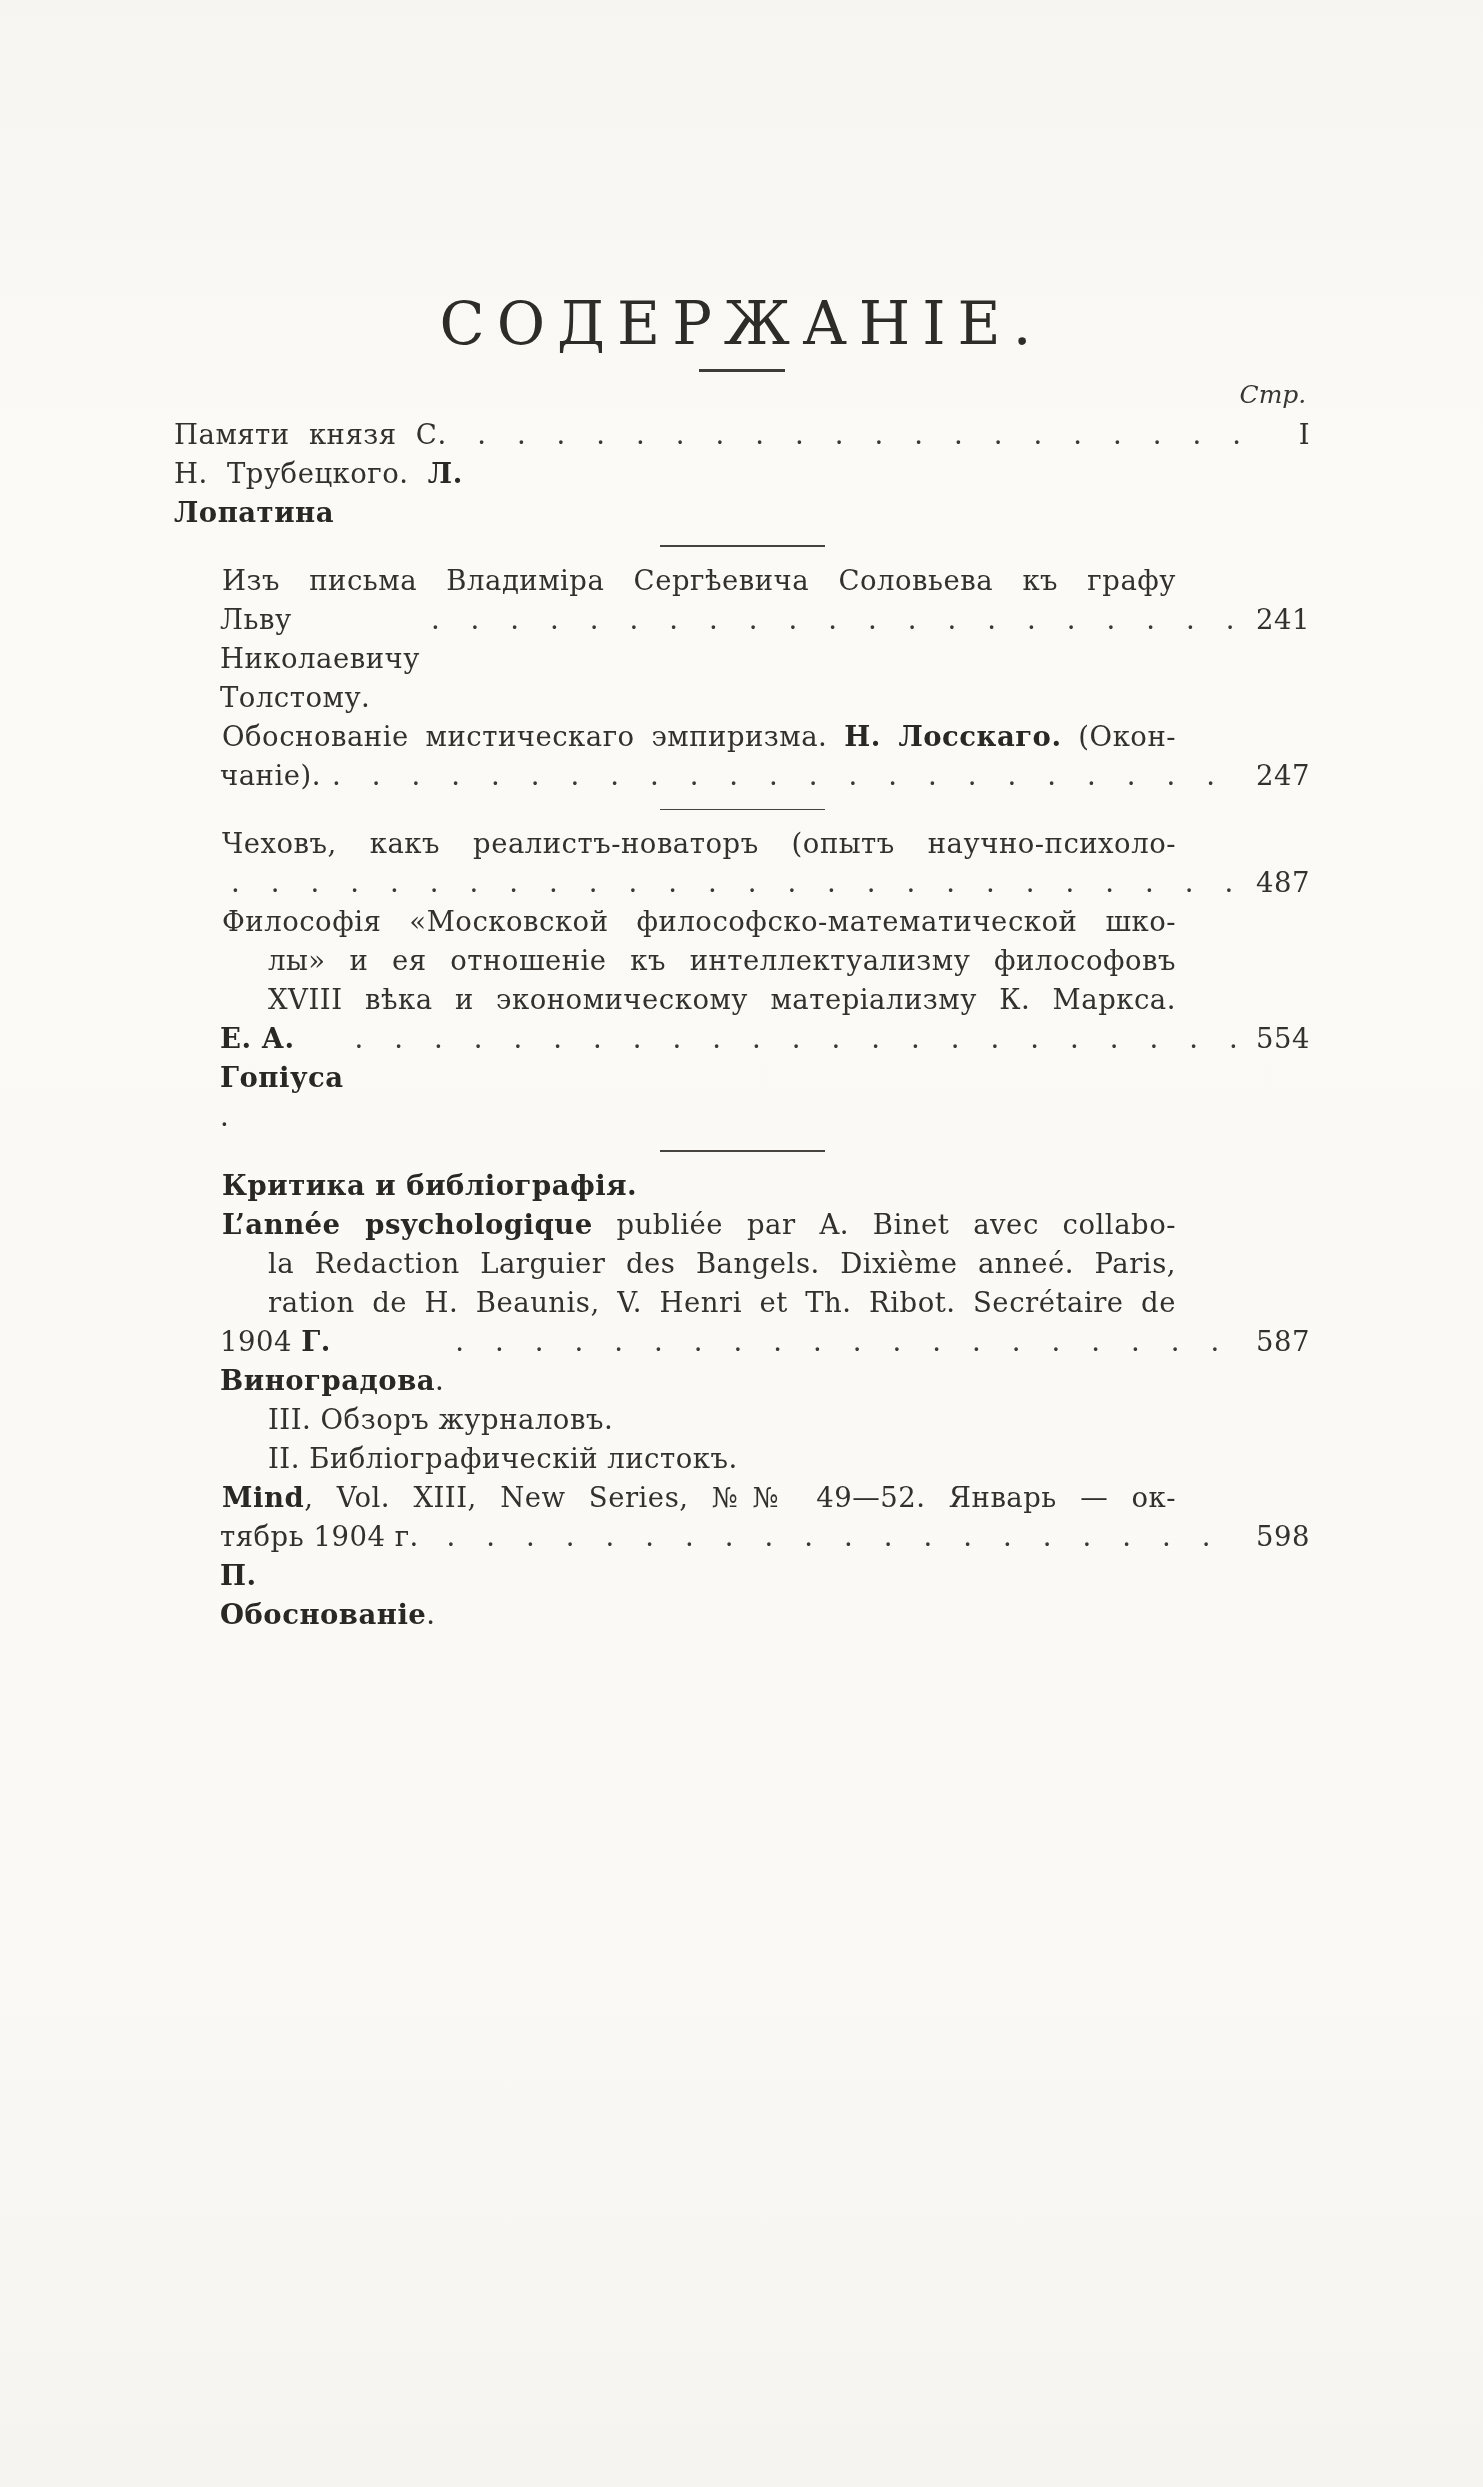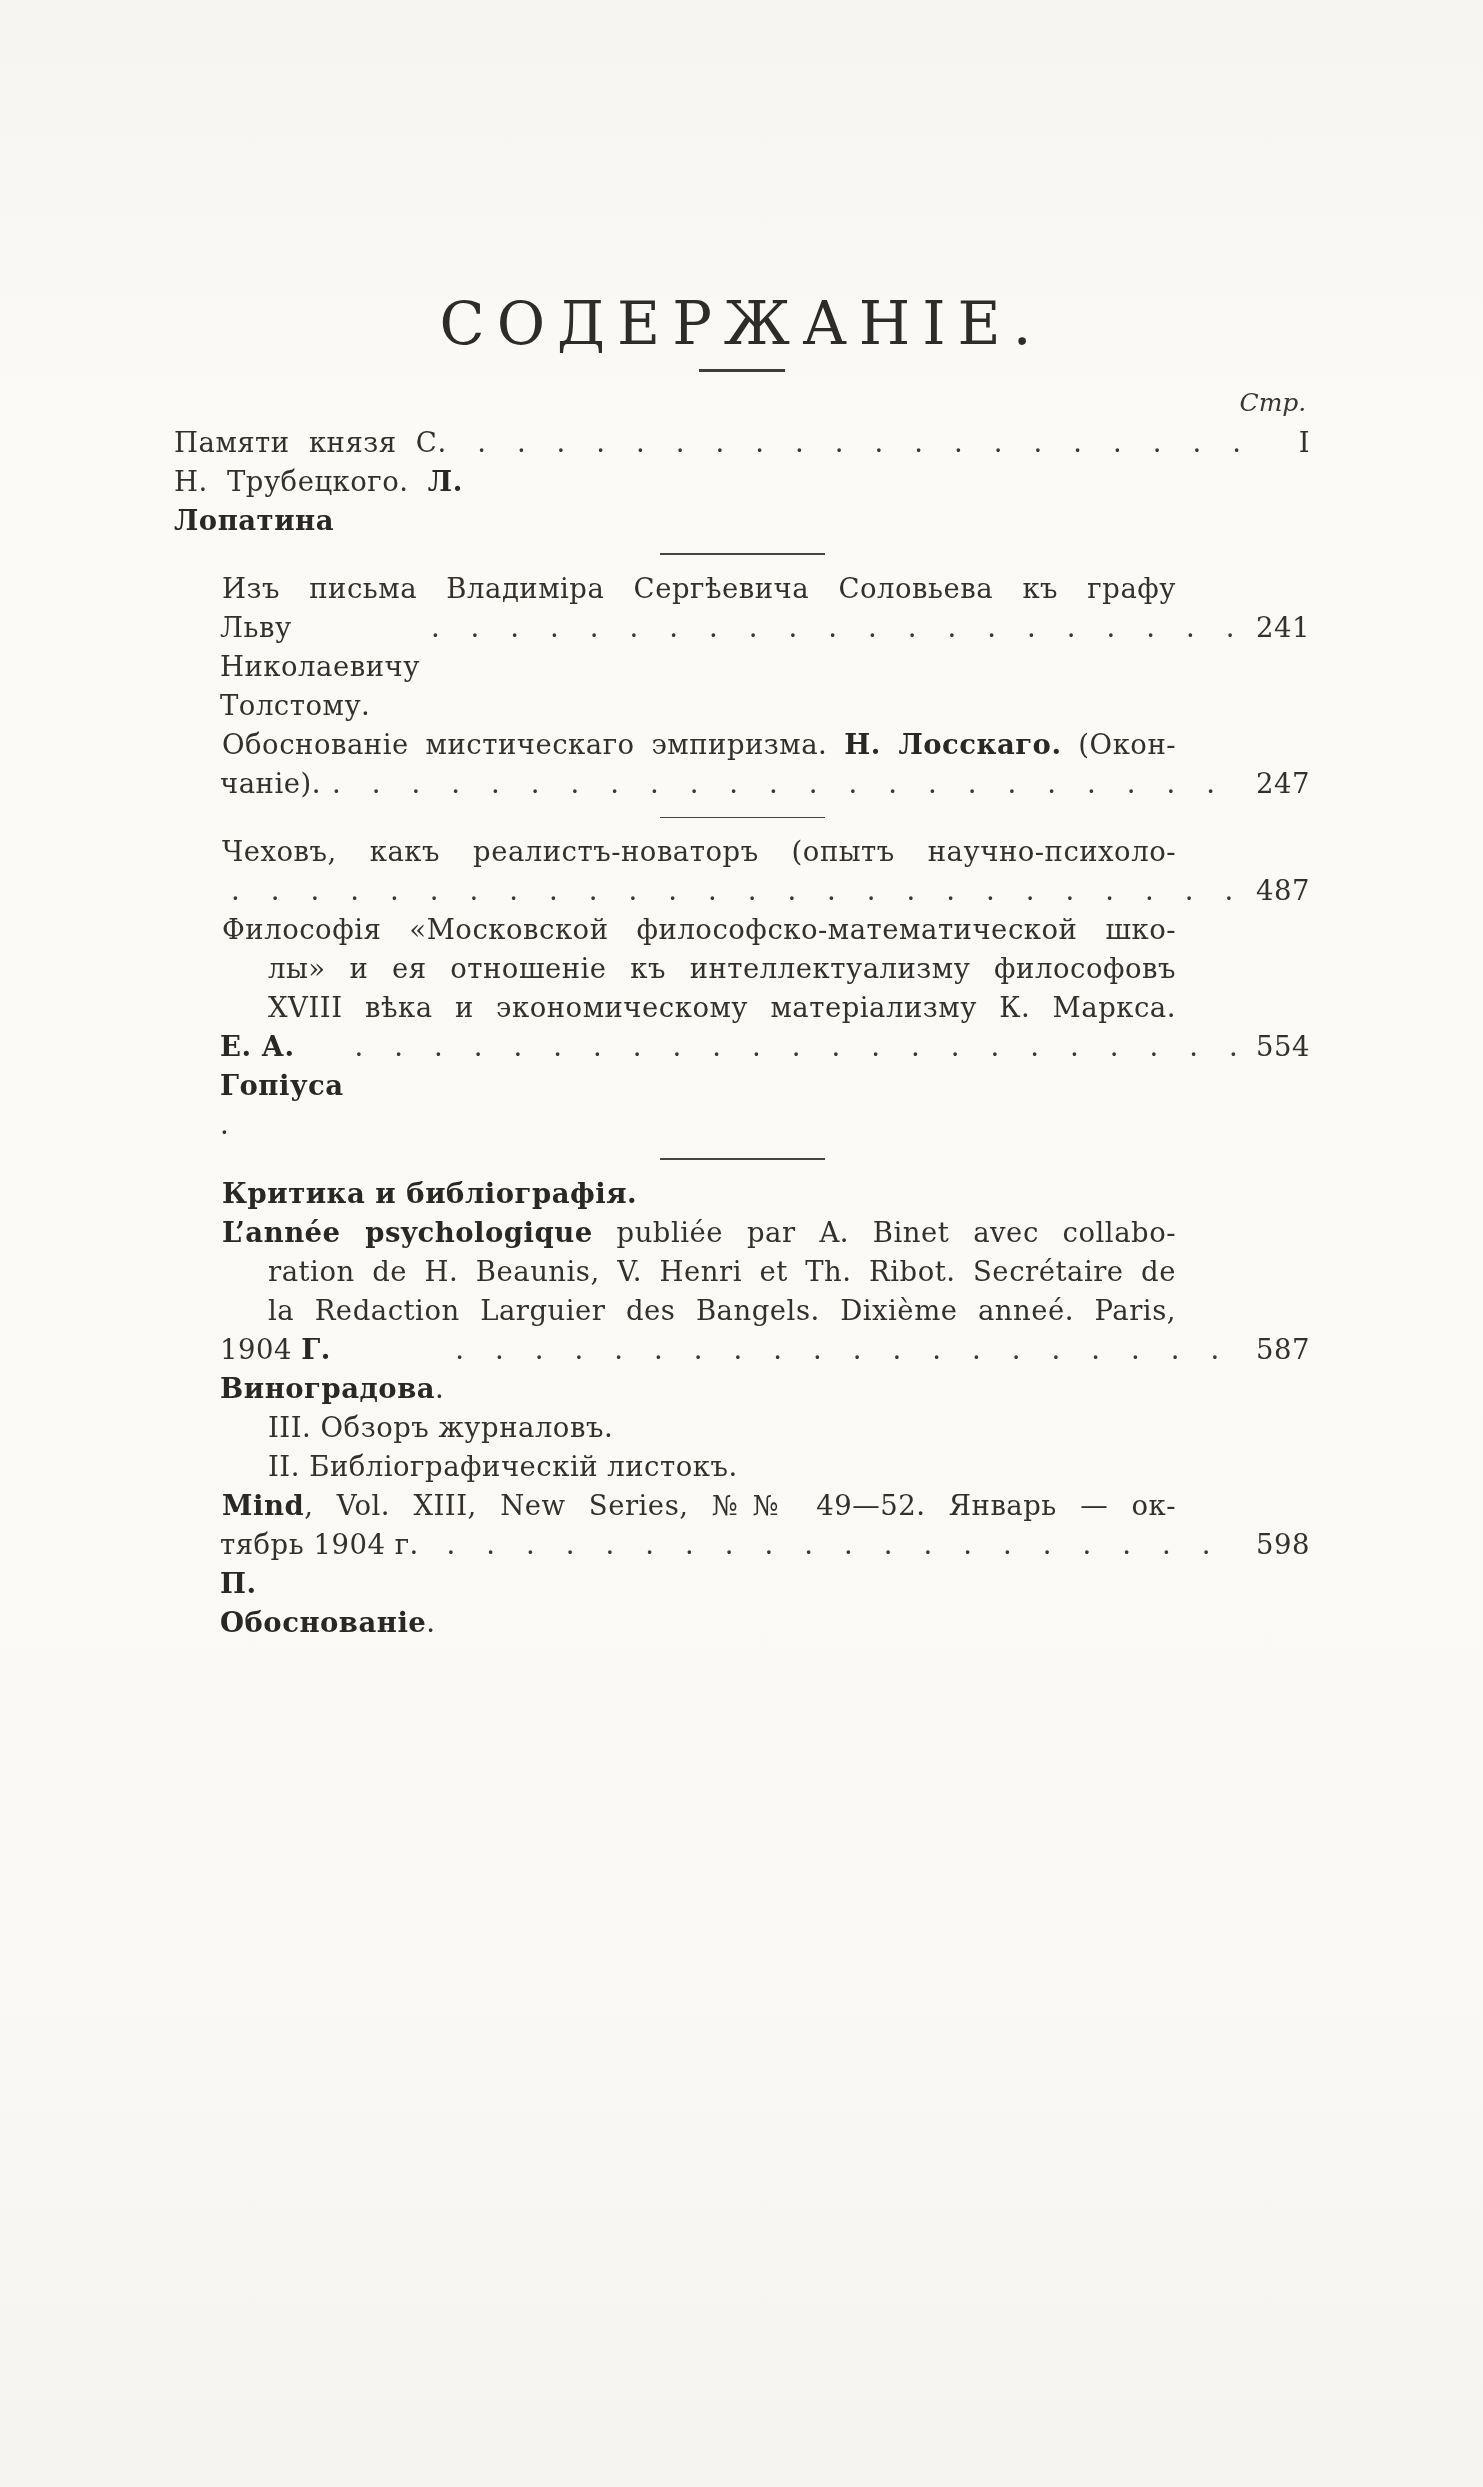--- a/index.html
+++ b/index.html
@@ -35,21 +35,21 @@
     position: absolute;
     top: 369px;
     left: 50%;
     transform: translateX(-50%);
     width: 86px;
     height: 2.8px;
     background: #3e3c38;
   }
   .toc {
     position: absolute;
-    top: 388px;
+    top: 380px;
     left: 174px;
     width: 1136px;
   }
   .col-label {
     text-align: right;
     font-style: italic;
     font-size: 25px;
     line-height: 29px;
     margin-bottom: 5.5px;
     padding-right: 3.7px;
@@ -146,22 +146,22 @@
         <div class="toc-line indent justify"><span class="line-text"><span class="seg">лы» и ея отношеніе къ интеллектуализму философовъ</span></span></div>
         <div class="toc-line indent justify"><span class="line-text"><span class="seg">XVIII вѣка и экономическому матеріализму К. Маркса.</span></span></div>
         <div class="toc-line indent has-page">
           <span class="line-text"><span class="seg bold">Е. А. Гопіуса</span><span class="seg"> .</span></span>
           <span class="dots">..................................................</span>
           <span class="pagenum">554</span>
         </div>
         <div class="rule"></div>
         <div class="toc-line"><span class="line-text"><span class="seg bold">Критика и библіографія.</span></span></div>
         <div class="toc-line justify"><span class="line-text"><span class="seg bold">L’année psychologique</span><span class="seg"> publiée par A. Binet avec collabo-</span></span></div>
+        <div class="toc-line indent justify"><span class="line-text"><span class="seg">la Redaction Larguier des Bangels. Dixième anneé. Paris,</span></span></div>
         <div class="toc-line indent justify"><span class="line-text"><span class="seg">ration de H. Beaunis, V. Henri et Th. Ribot. Secrétaire de</span></span></div>
-        <div class="toc-line indent justify"><span class="line-text"><span class="seg">la Redaction Larguier des Bangels. Dixième anneé. Paris,</span></span></div>
         <div class="toc-line indent has-page">
           <span class="line-text"><span class="seg">1904 </span><span class="seg bold">Г. Виноградова</span><span class="seg">.</span></span>
           <span class="dots">..................................................</span>
           <span class="pagenum">587</span>
         </div>
         <div class="toc-line indent"><span class="line-text"><span class="seg">III. Обзоръ журналовъ.</span></span></div>
         <div class="toc-line indent"><span class="line-text"><span class="seg">II. Библіографическій листокъ.</span></span></div>
         <div class="toc-line justify"><span class="line-text"><span class="seg bold">Mind</span><span class="seg">, Vol. XIII, New Series, №№ 49—52. Январь — ок-</span></span></div>
         <div class="toc-line indent has-page">
           <span class="line-text"><span class="seg">тябрь 1904 г. </span><span class="seg bold">П. Обоснованіе</span><span class="seg">.</span></span>

